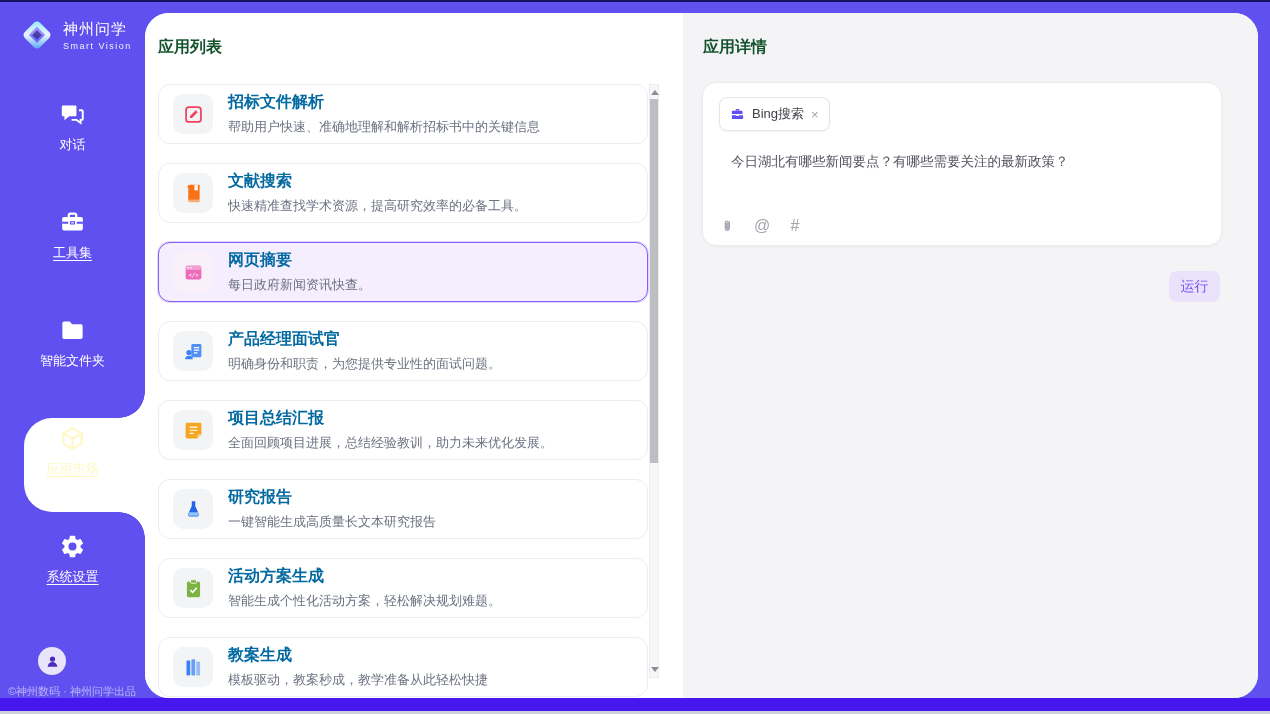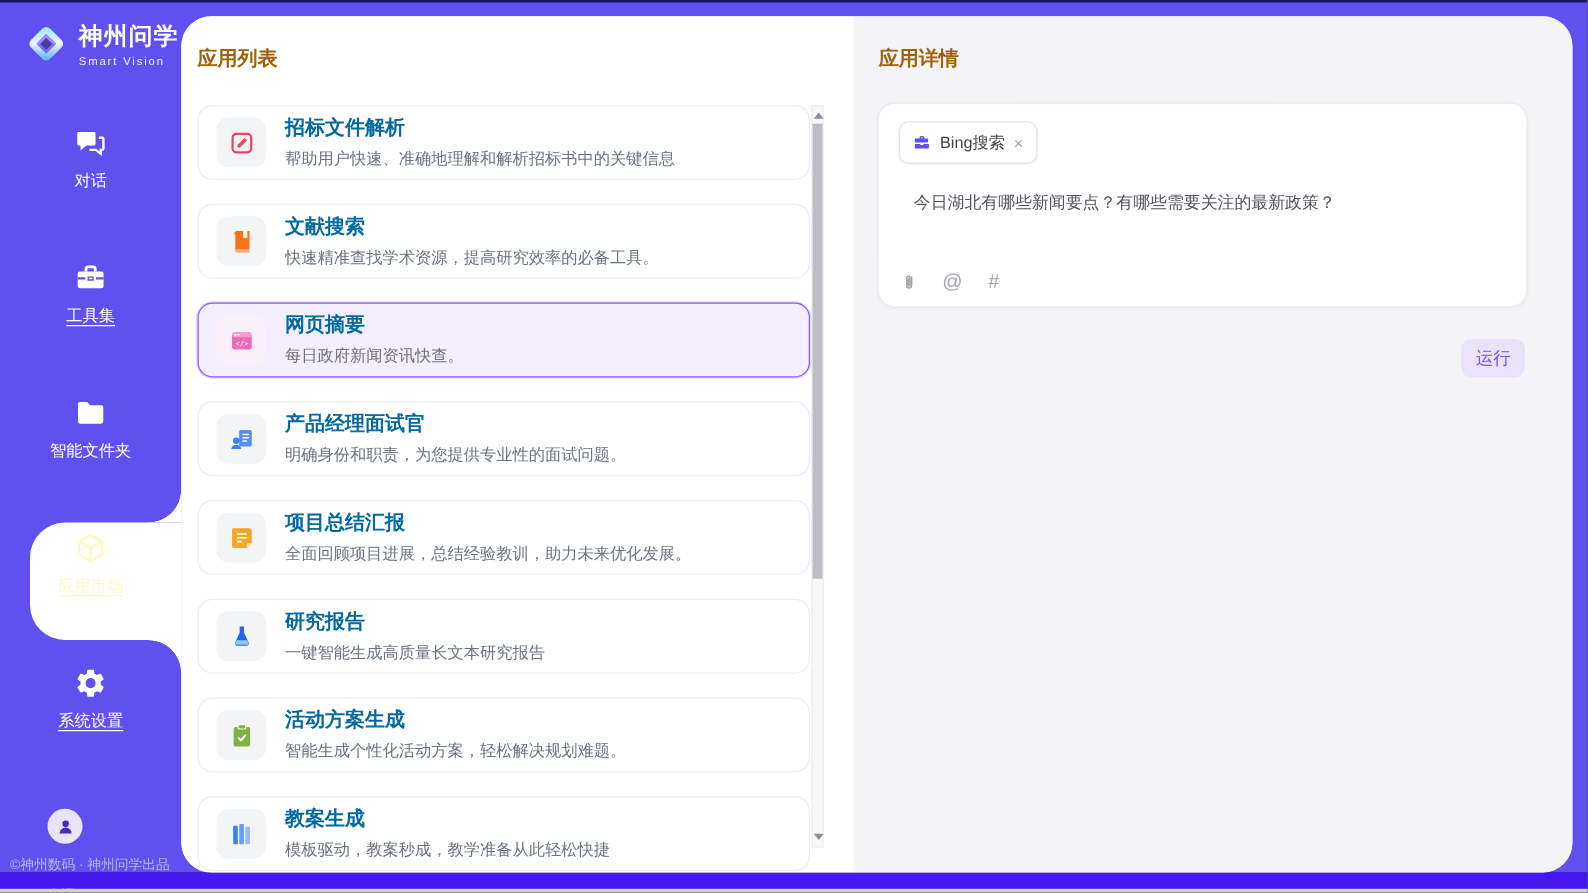--- a/index.html
+++ b/index.html
@@ -6,21 +6,21 @@
   html,body { width:1270px; height:714px; overflow:hidden; background:#18115f;
     font-family:"Liberation Sans","DejaVu Sans",sans-serif; }
   .frame { position:absolute; top:2px; left:0; width:1270px; height:696px; background:#6050f0; }
   .strip-bottom { position:absolute; top:698px; left:0; width:1270px; height:13px; background:#4617ee; }
   .edge-bottom { position:absolute; top:711px; left:0; width:1270px; height:3px; background:#d0d0da; }
 
   
   .sidebar { position:absolute; left:0; top:0; width:145px; height:696px; color:#fff; }
   .logo-row { position:absolute; left:18px; top:14px; display:flex; align-items:center; gap:7px; }
   .logo-gem { width:38px; height:38px; }
-  .brand-name { font-size:19px; font-weight:bold; letter-spacing:1px; }
+  .brand-name { font-size:15px; font-weight:normal; letter-spacing:1px; }
   .brand-sub { font-size:9px; letter-spacing:1.5px; opacity:.92; margin-top:2px; }
   .nav { position:absolute; left:0; top:71px; width:145px; }
   .nav-item { height:108px; display:flex; flex-direction:column; align-items:center;
     justify-content:center; gap:8px; color:#fff; cursor:pointer; position:relative; z-index:3; }
   .nav-item svg { width:27px; height:27px; display:block; }
   .nav-label { font-size:13px; }
   .nav-label.u { text-decoration:underline; text-underline-offset:3px; }
   .nav-item.active { color:#fef9c3; }
   .bump { position:absolute; left:24px; top:416px; width:121px; height:94px; background:#ffffff;
     border-radius:28px 0 0 28px; z-index:2; }
@@ -30,21 +30,21 @@
   .user-row { position:absolute; left:38px; top:645px; display:flex; align-items:center; gap:23px;flex-direction:column; }
   .avatar { width:28px; height:28px; border-radius:50%; background:#e9e4f9; color:#4b2bbd;
     display:flex; align-items:center; justify-content:center; }
   .avatar svg { width:17px; height:17px; }
   .user-initials { font-size:14px; color:#fff; }
   .side-footer { position:absolute; left:8px; top:682px; font-size:11px; color:rgba(255,255,255,.55); white-space:nowrap; }
 
   
   .content { position:absolute; left:145px; top:11px; right:12px; height:685px; background:#fff;
     border-radius:24px; overflow:hidden; display:flex; z-index:1; }
-  .pane-title { font-size:16px; font-weight:bold; color:#a16207; }
+  .pane-title { font-size:16px; font-weight:bold; color:#14532d; }
 
   
   .left-pane { width:538px; position:relative; background:#fff; }
   .left-pane .pane-title { position:absolute; left:13px; top:24px; }
   .app-list { position:absolute; left:13px; top:71px; width:490px; }
   .app-item { height:60px; margin-bottom:19px; border:1px solid #ececf1; border-radius:12px;
     background:#fff; display:flex; align-items:center; padding:0 14px; gap:15px; cursor:pointer; }
   .app-item.selected { background:#f5eefe; border:1px solid #8b5cf6;
     box-shadow:0 0 0 1px rgba(139,92,246,.25); }
   .app-icon { width:40px; height:40px; border-radius:10px; background:#f3f4f6; flex:none;

